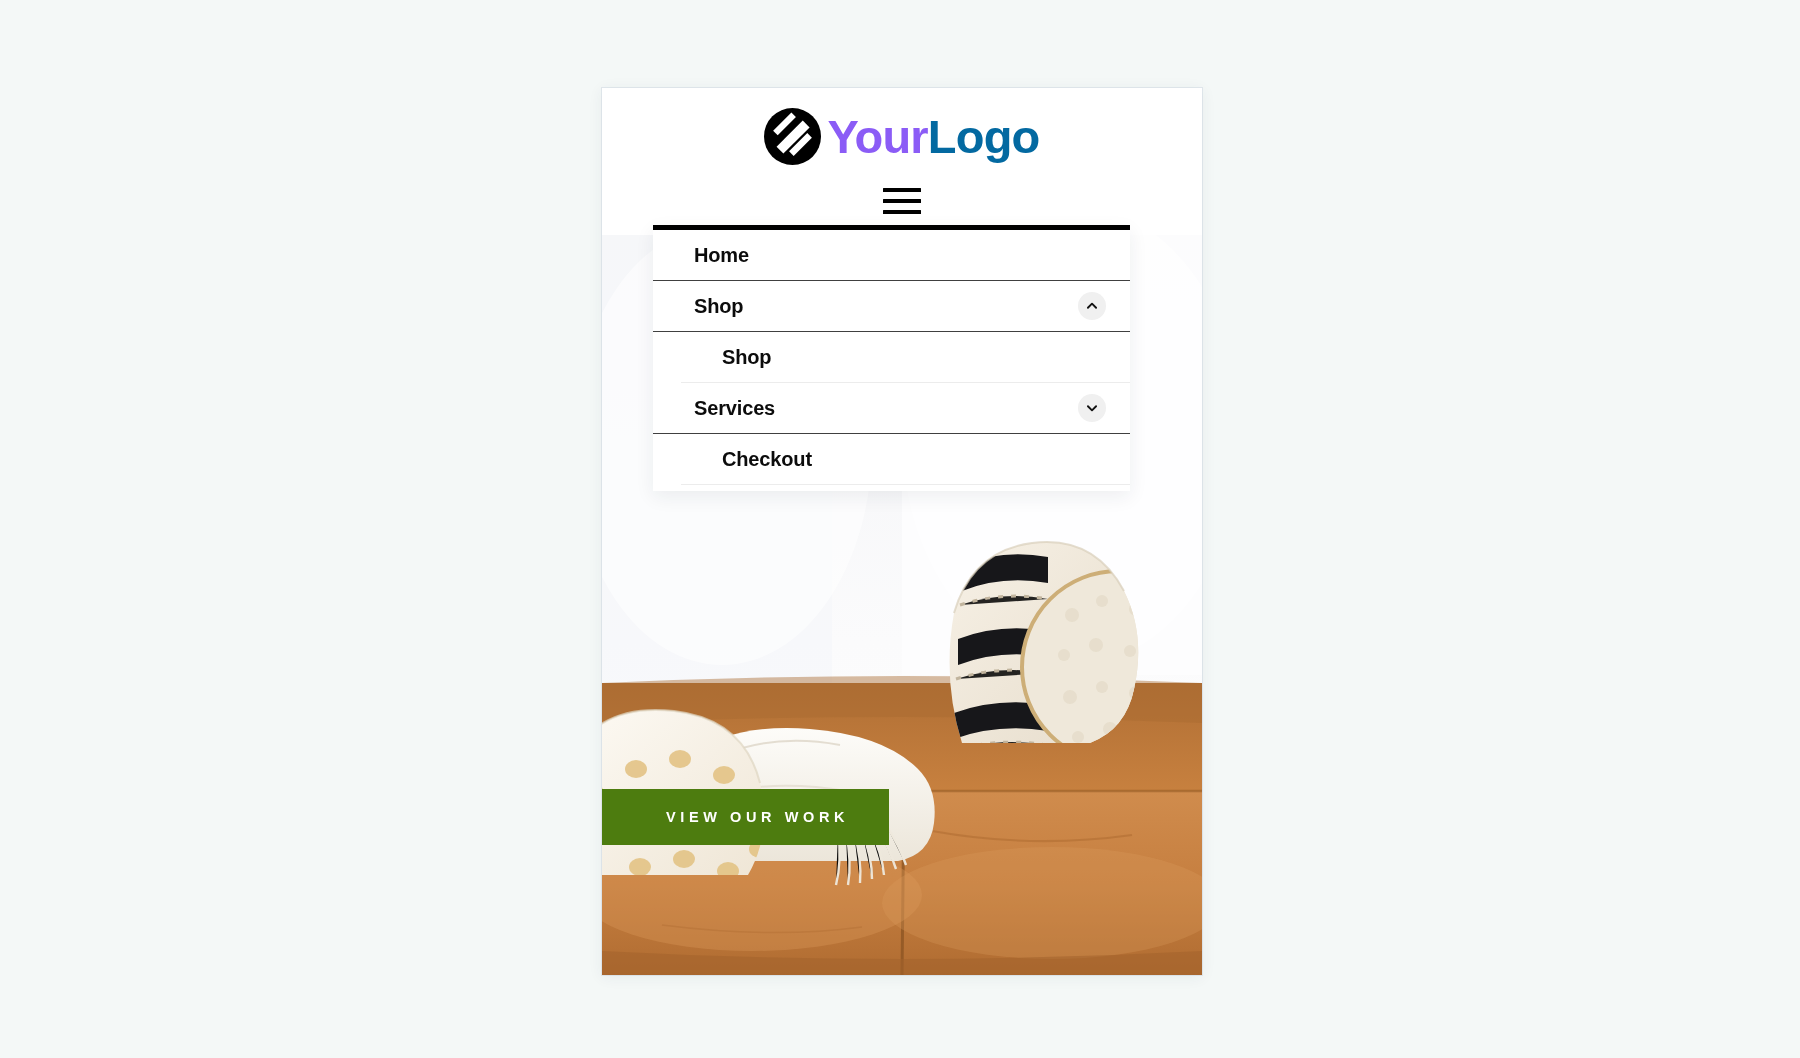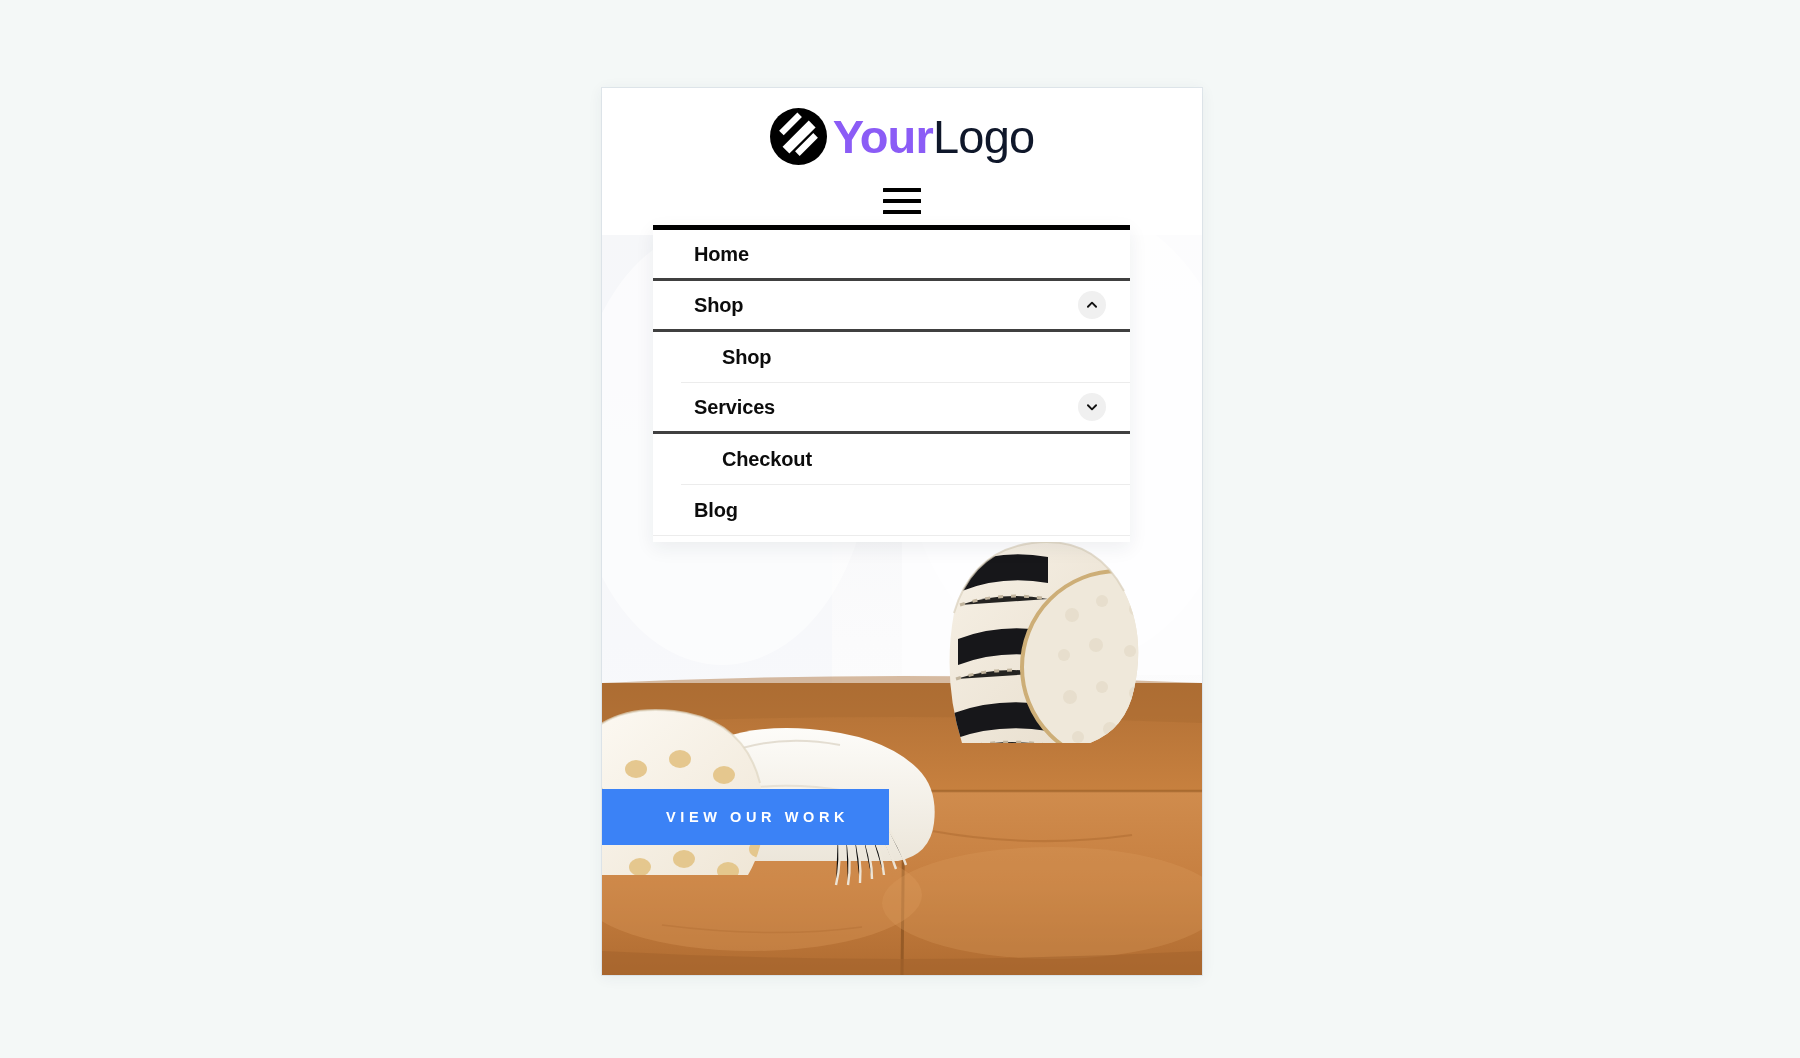--- a/index.html
+++ b/index.html
@@ -57,21 +57,21 @@
   }
 
   .logo-text {
     font-size: 47px;
     font-weight: 700;
     letter-spacing: -0.8px;
     line-height: 1;
     white-space: nowrap;
   }
   .logo-your { color: #8b5cf6; }
-  .logo-logo { color: #0f172a; font-weight: 400; margin-top: 7px; }
+  .logo-logo { color: #0369a1; font-weight: 700; margin-top: 7px; }
 
   
   #hamburger {
     position: absolute;
     left: 50%;
     transform: translateX(-50%);
     top: 96px;
     width: 44px;
     height: 34px;
     display: flex;
@@ -107,21 +107,21 @@
     height: 740px;
     display: block;
   }
 
   #cta-button {
     position: absolute;
     left: 0;
     top: 554px;
     height: 56px;
     padding: 0 40px 0 64px;
-    background: #3b82f6;
+    background: #4d7c0f;
     color: #ffffff;
     font-size: 14.5px;
     font-weight: 700;
     letter-spacing: 4.6px;
     display: flex;
     align-items: center;
     border: none;
     cursor: pointer;
     z-index: 35;
     font-family: "Liberation Sans", sans-serif;
@@ -138,21 +138,21 @@
     z-index: 40;
     box-shadow: 0 6px 18px rgba(30,40,60,0.07);
     padding-bottom: 6px;
   }
 
   .menu-item {
     position: relative;
     display: flex;
     align-items: center;
     height: 51px;
-    border-bottom: 3px solid #404040;
+    border-bottom: 1px solid #404040;
     padding-left: 41px;
     padding-right: 24px;
     cursor: pointer;
     background: #ffffff;
   }
   .menu-item:last-child { border-bottom: 1px solid #ececec; }
 
   .menu-label {
     font-size: 20px;
     font-weight: 700;
@@ -387,18 +387,15 @@
         <span class="menu-label">Services</span>
         <button class="toggle-btn">
           <svg width="14" height="14" viewBox="0 0 24 24" fill="none" stroke="#111" stroke-width="3.2" stroke-linecap="round" stroke-linejoin="round">
             <polyline points="5,9 12,16 19,9"></polyline>
           </svg>
         </button>
       </div>
       <div class="menu-item sub">
         <span class="menu-label">Checkout</span>
       </div>
-      <div class="menu-item">
-        <span class="menu-label">Blog</span>
-      </div>
     </nav>
 
 </div>
 
 </body></html>

